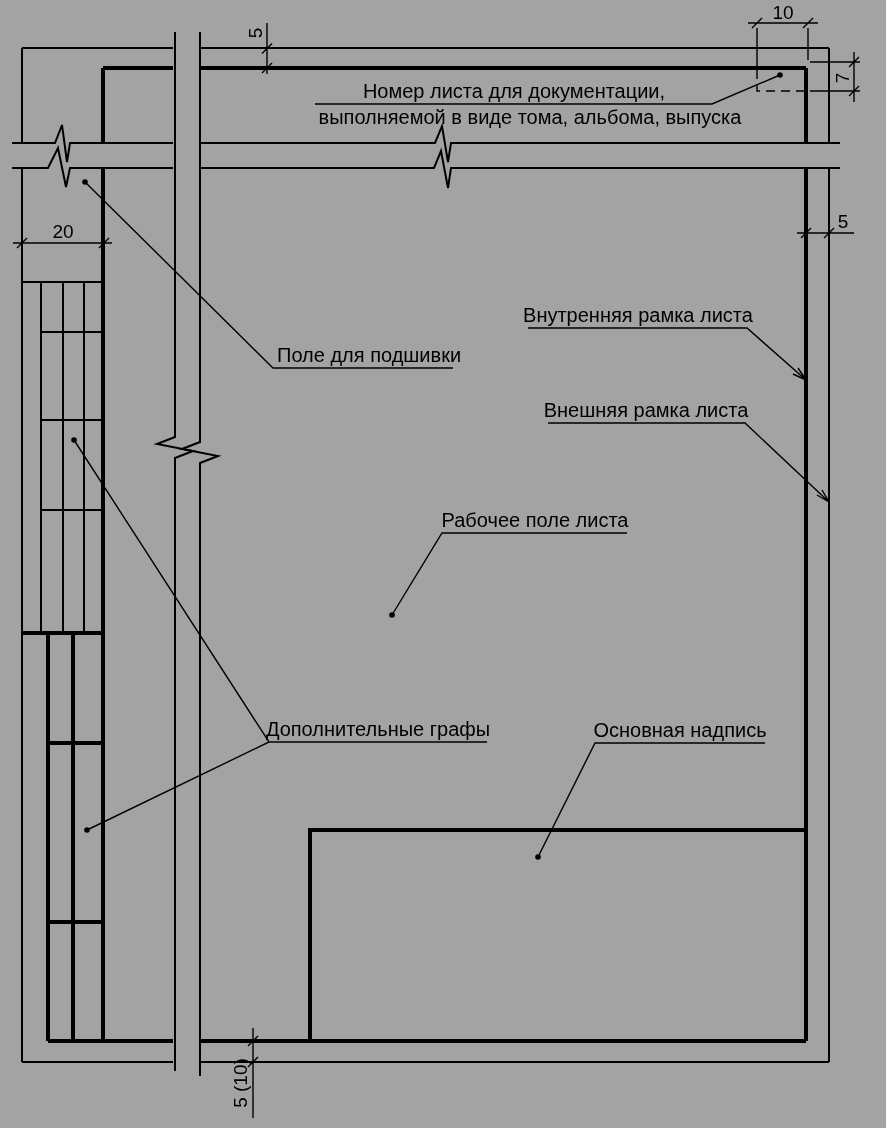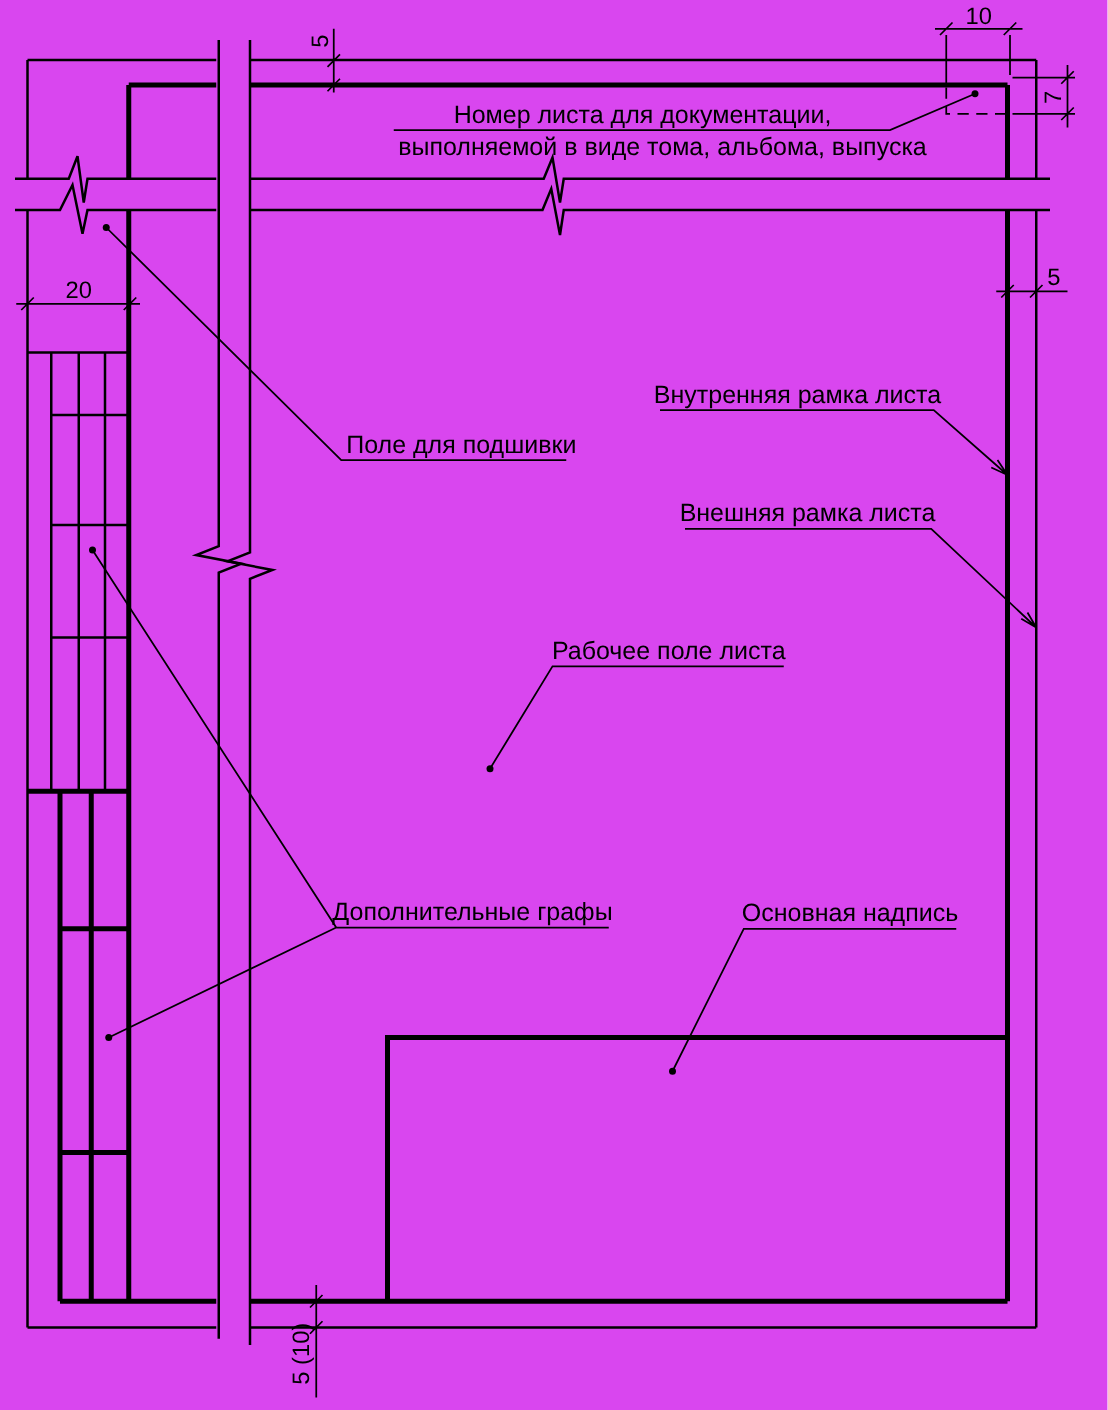--- a/index.html
+++ b/index.html
@@ -1,16 +1,16 @@
 <!DOCTYPE html>
 <html><head>
 <meta charset="utf-8">
 <style>
   html,body{margin:0;padding:0;background:#ffffff;}
-  .page{position:relative;width:886px;height:1128px;background:#d946ef;overflow:hidden;}
+  .page{position:relative;width:886px;height:1128px;background:#a3a3a3;overflow:hidden;}
   svg{display:block;}
   .ln{stroke:#000;fill:none;stroke-linecap:butt;stroke-linejoin:miter;}
   .thick{stroke-width:4;}
   .thin{stroke-width:2;}
   .hair{stroke-width:1.4;}
   .dash{stroke-dasharray:9 6;}
   .dot{fill:#000;stroke:none;}
   text{font-family:"Liberation Sans","DejaVu Sans",sans-serif;fill:#000;}
   .lbl{font-size:20px;}
   .dim{font-size:19px;}

